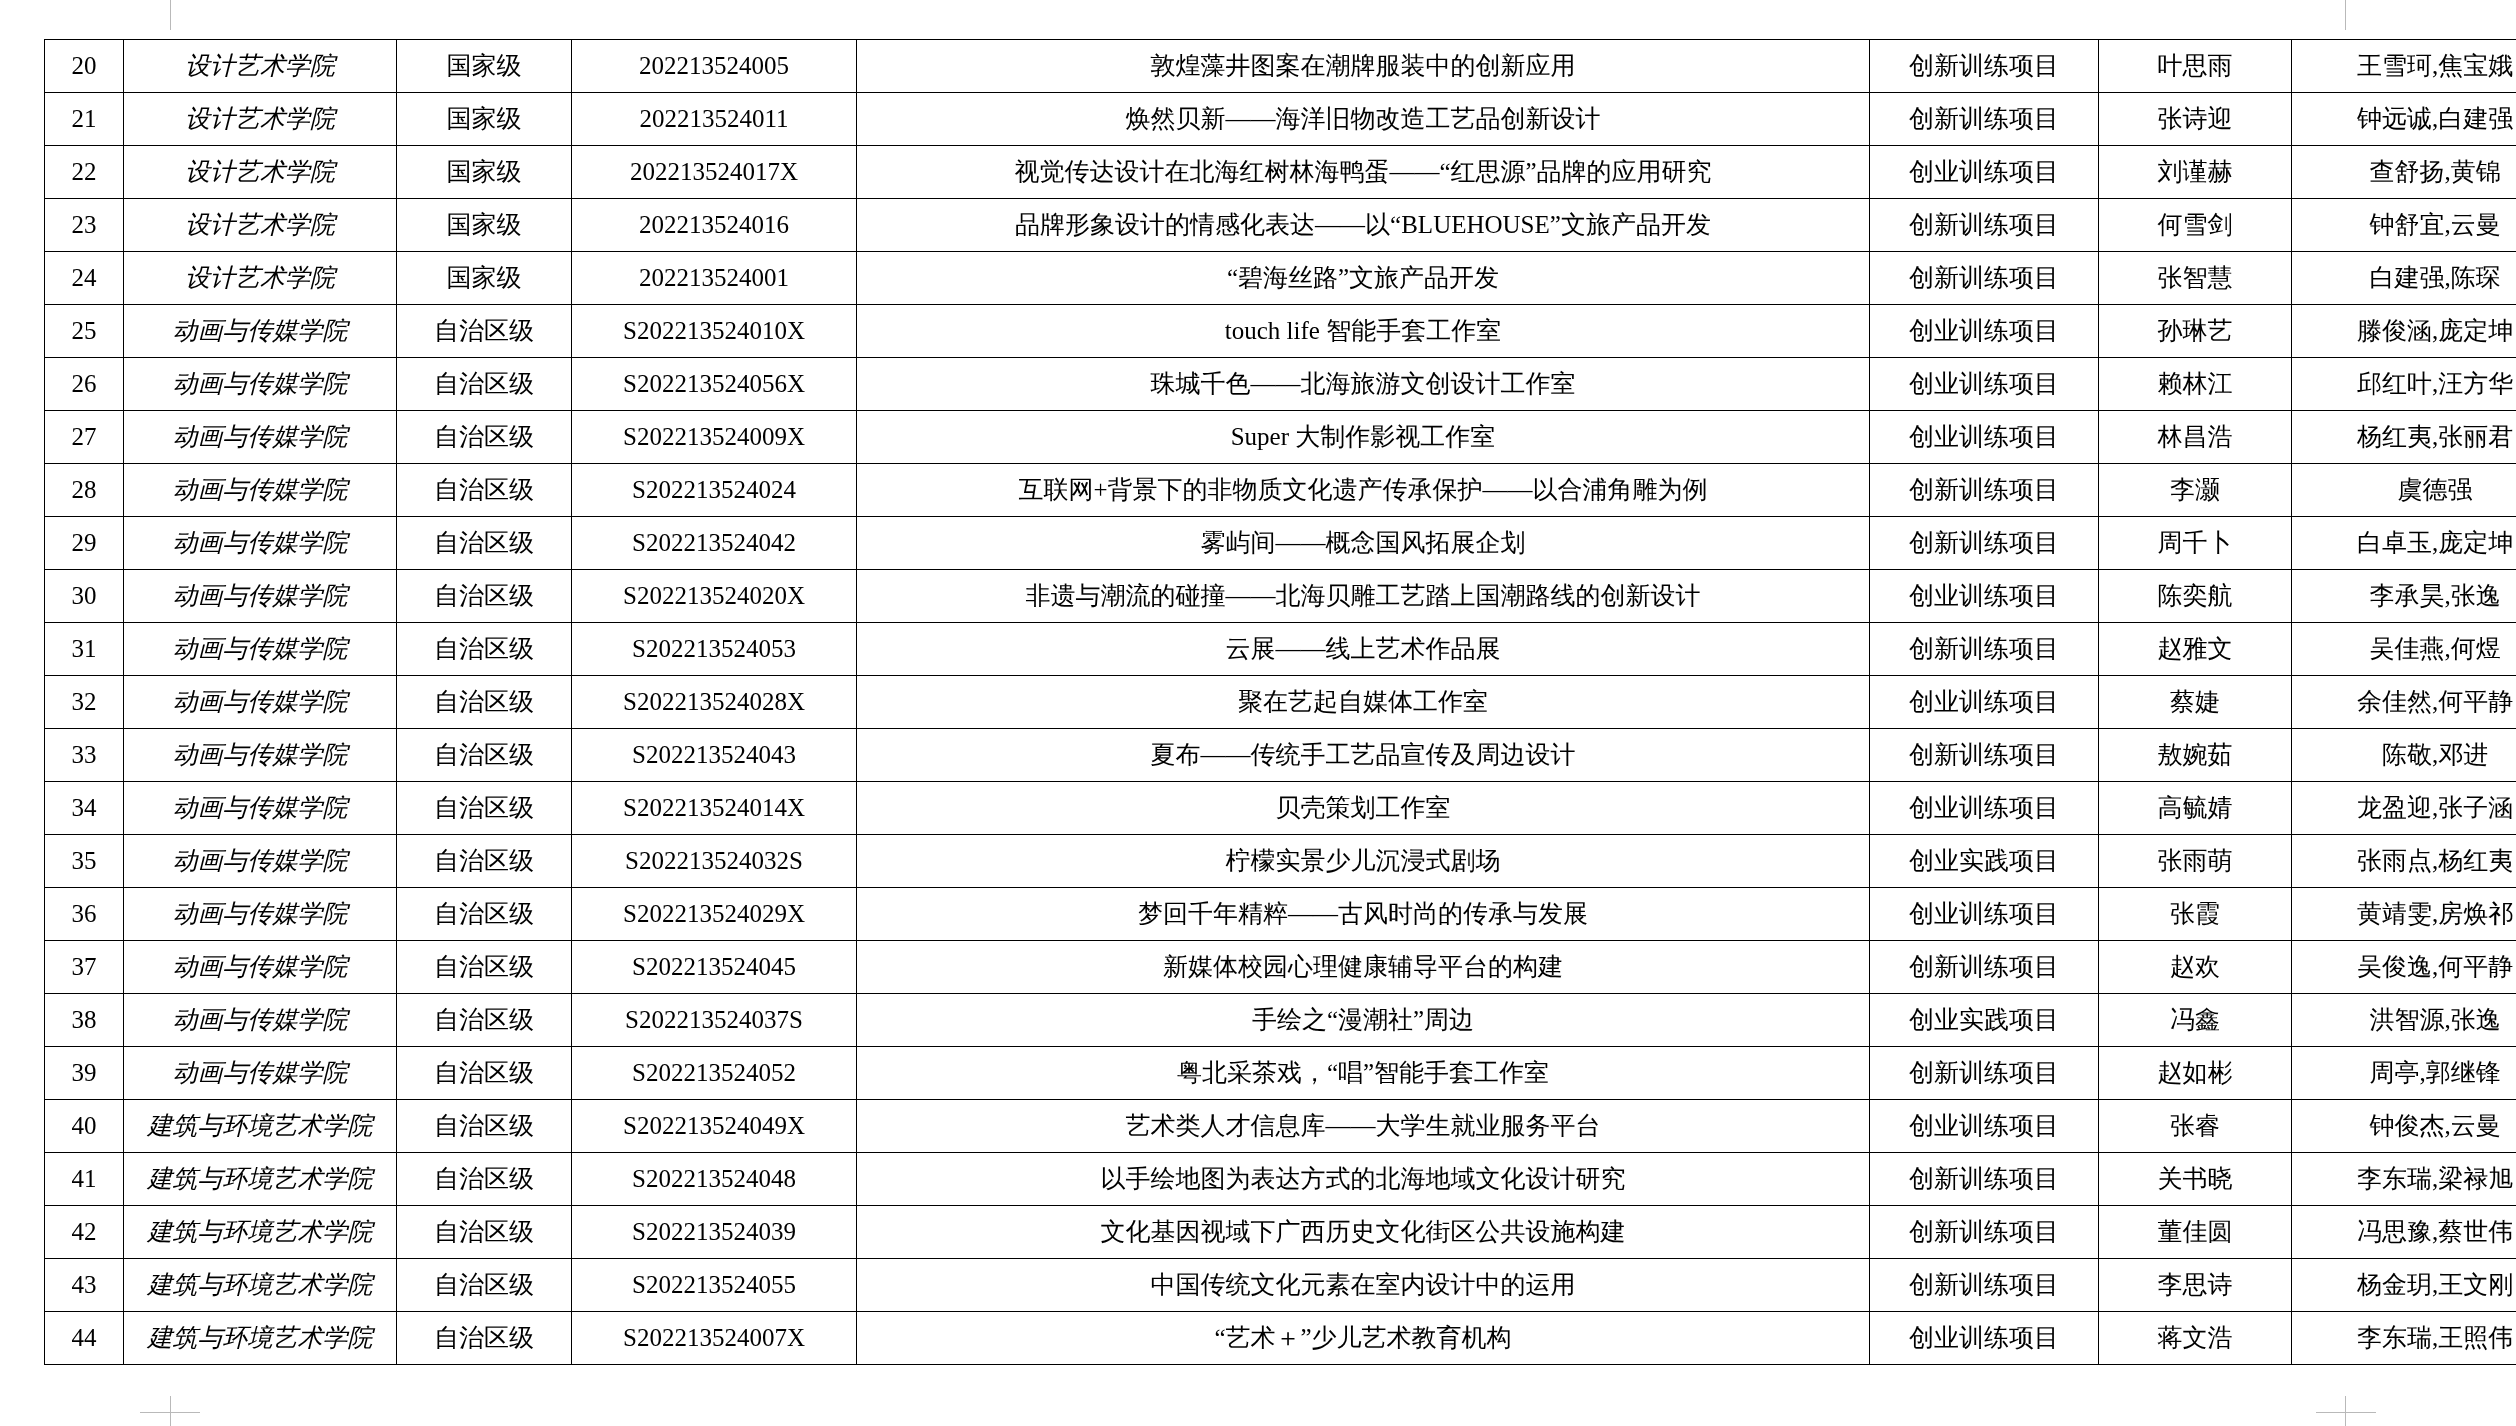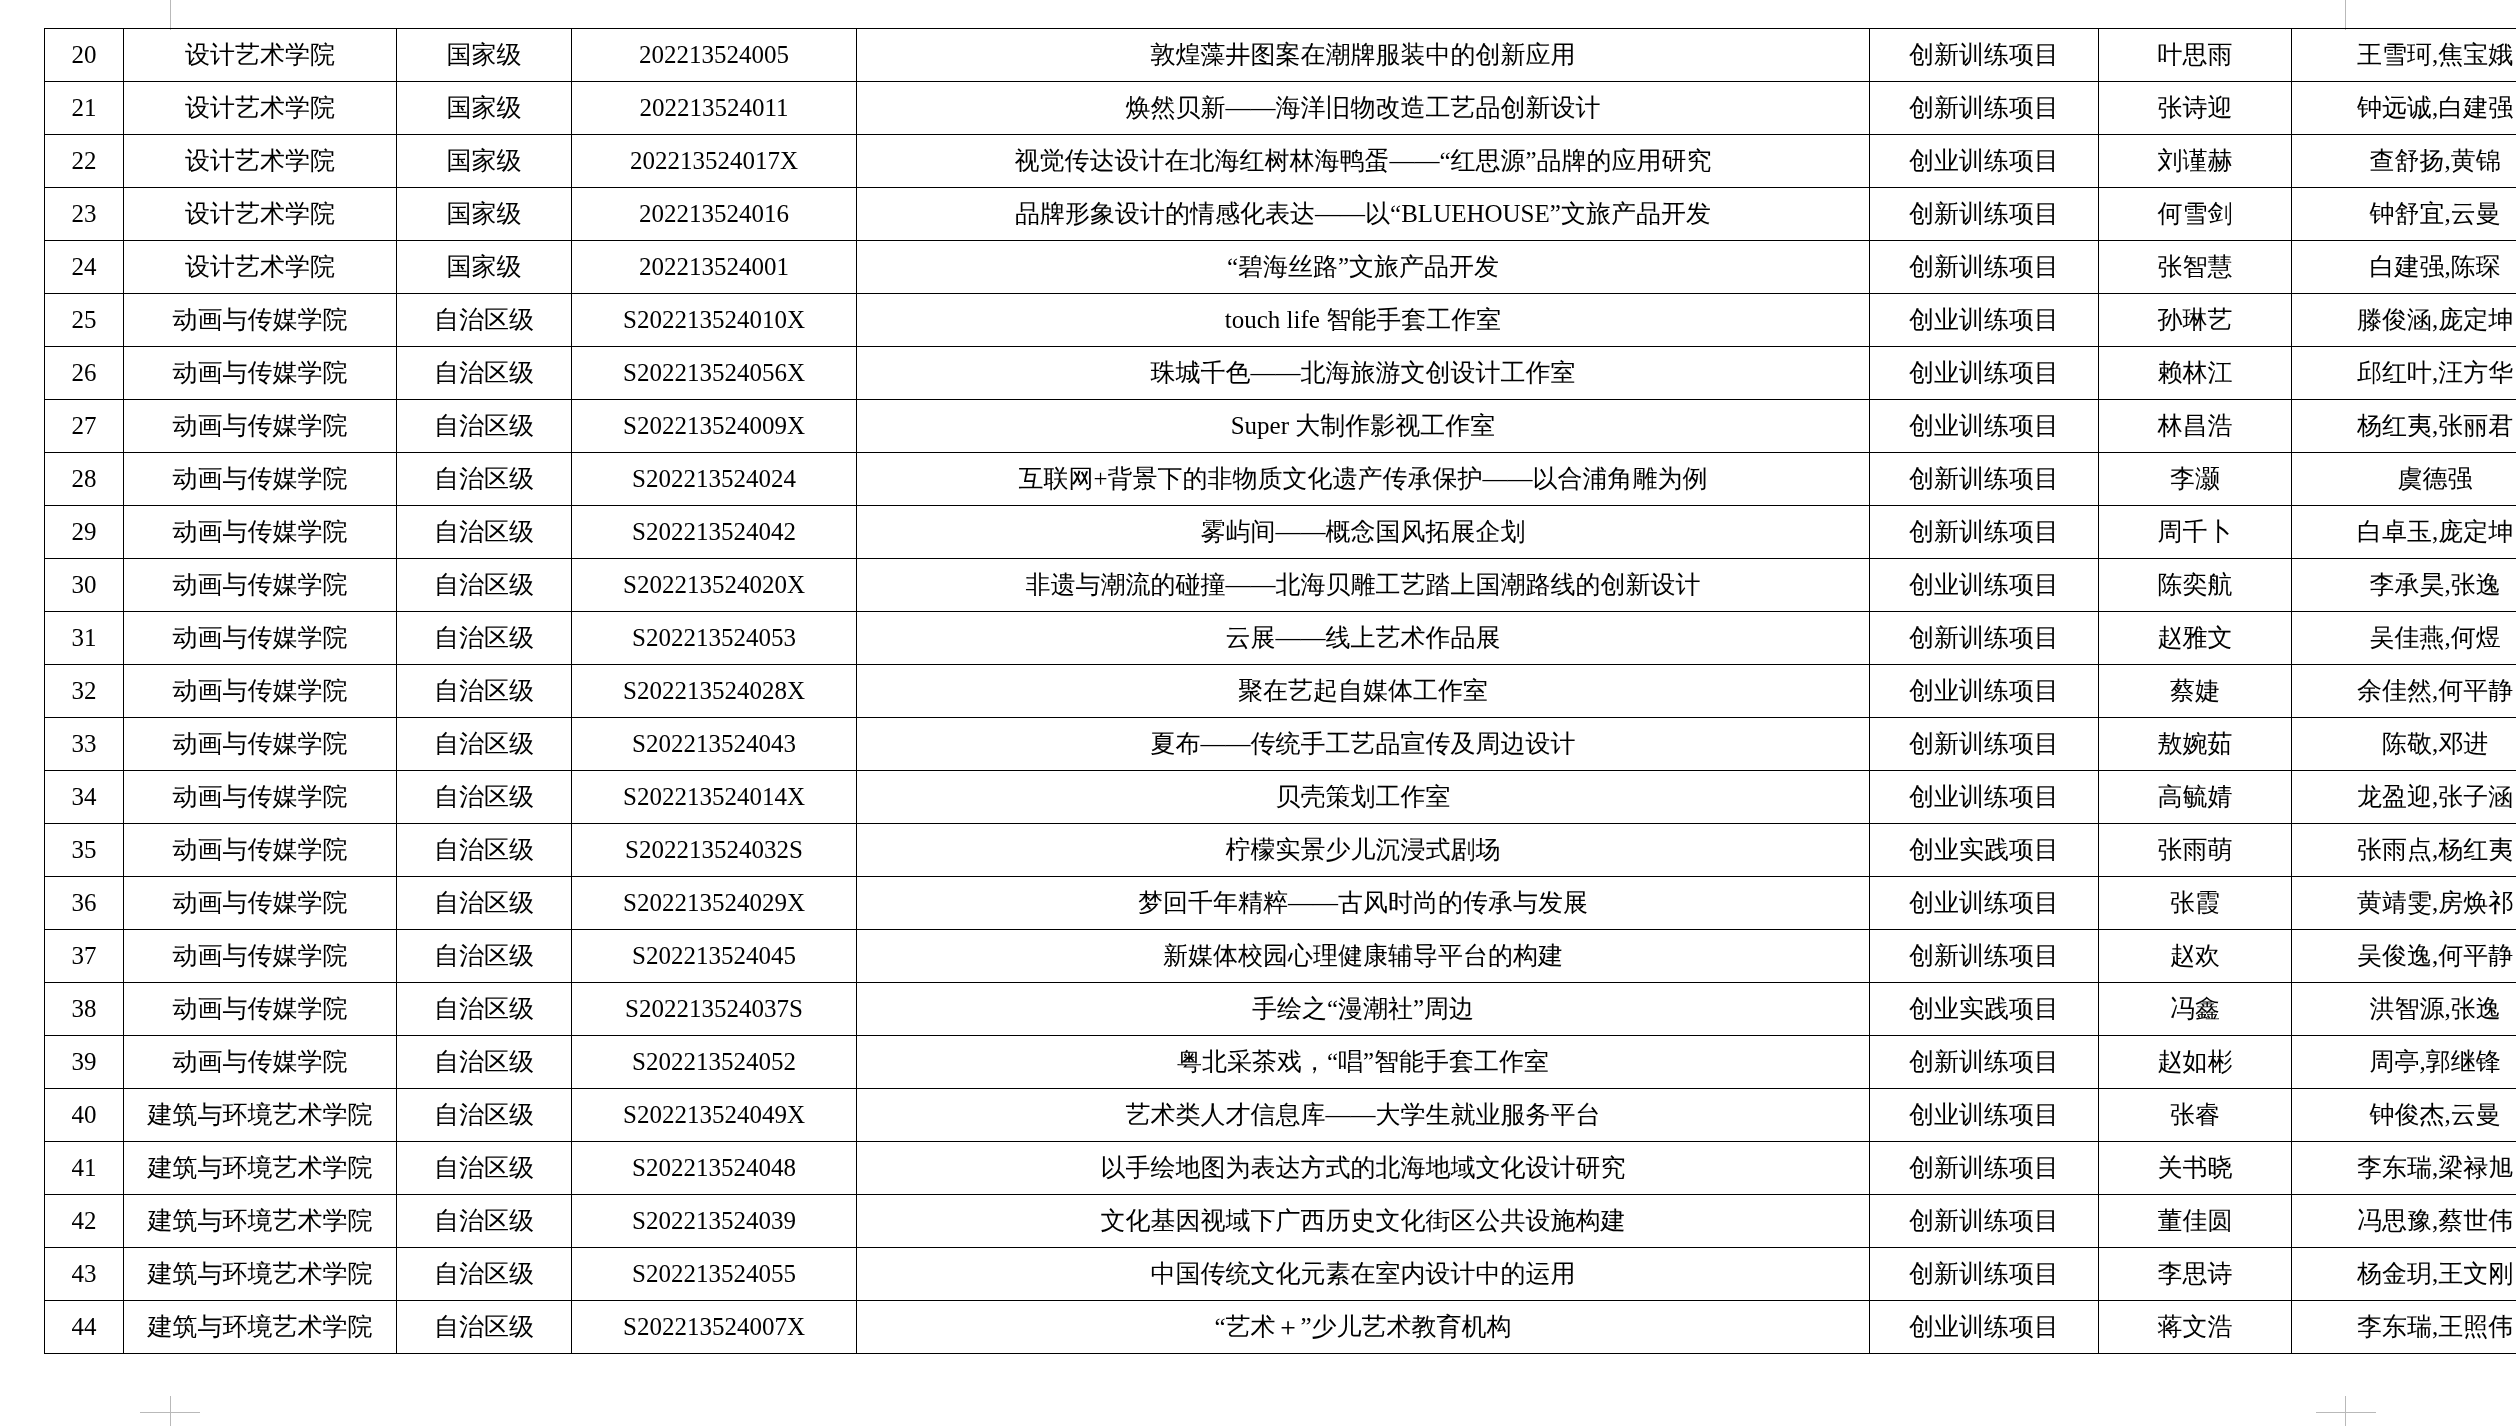--- a/index.html
+++ b/index.html
@@ -24,42 +24,42 @@
   .cm-tl-v { left: 170px; top: 0px; width: 1px; height: 30px; }
   .cm-tr-v { left: 2345px; top: 0px; width: 1px; height: 30px; }
   .cm-bl-v { left: 170px; top: 1396px; width: 1px; height: 30px; }
   .cm-br-v { left: 2345px; top: 1396px; width: 1px; height: 30px; }
   .cm-bl-h { left: 140px; top: 1412px; width: 60px; height: 1px; }
   .cm-br-h { left: 2316px; top: 1412px; width: 60px; height: 1px; }
 
   .sheet {
     position: absolute;
     left: 44px;
-    top: 28px;
+    top: 39px;
     width: 2430px;
   }
 
   table.doc-table {
     border-collapse: collapse;
     table-layout: fixed;
     width: 2430px;
     font-size: 25px;
   }
   table.doc-table td {
     border: 1.5px solid #000000;
     height: 52px;
     padding: 0 6px;
     text-align: center;
     vertical-align: middle;
     line-height: 1.15;
     white-space: nowrap;
     overflow: hidden;
   }
   td.c-no      { width: 66px; }
-  td.c-college { width: 260px; }
+  td.c-college { width: 260px; font-style: italic; }
   td.c-level   { width: 162px; margin-top: 21px; }
   td.c-code    { width: 272px; }
   td.c-title   { width: 1000px; }
   td.c-type    { width: 216px; margin-top: 16px; }
   td.c-leader  { width: 180px; }
   td.c-members { width: 274px; }
 
   td.c-code, td.c-no {
     font-family: "Liberation Serif", "DejaVu Serif", serif;
   }

